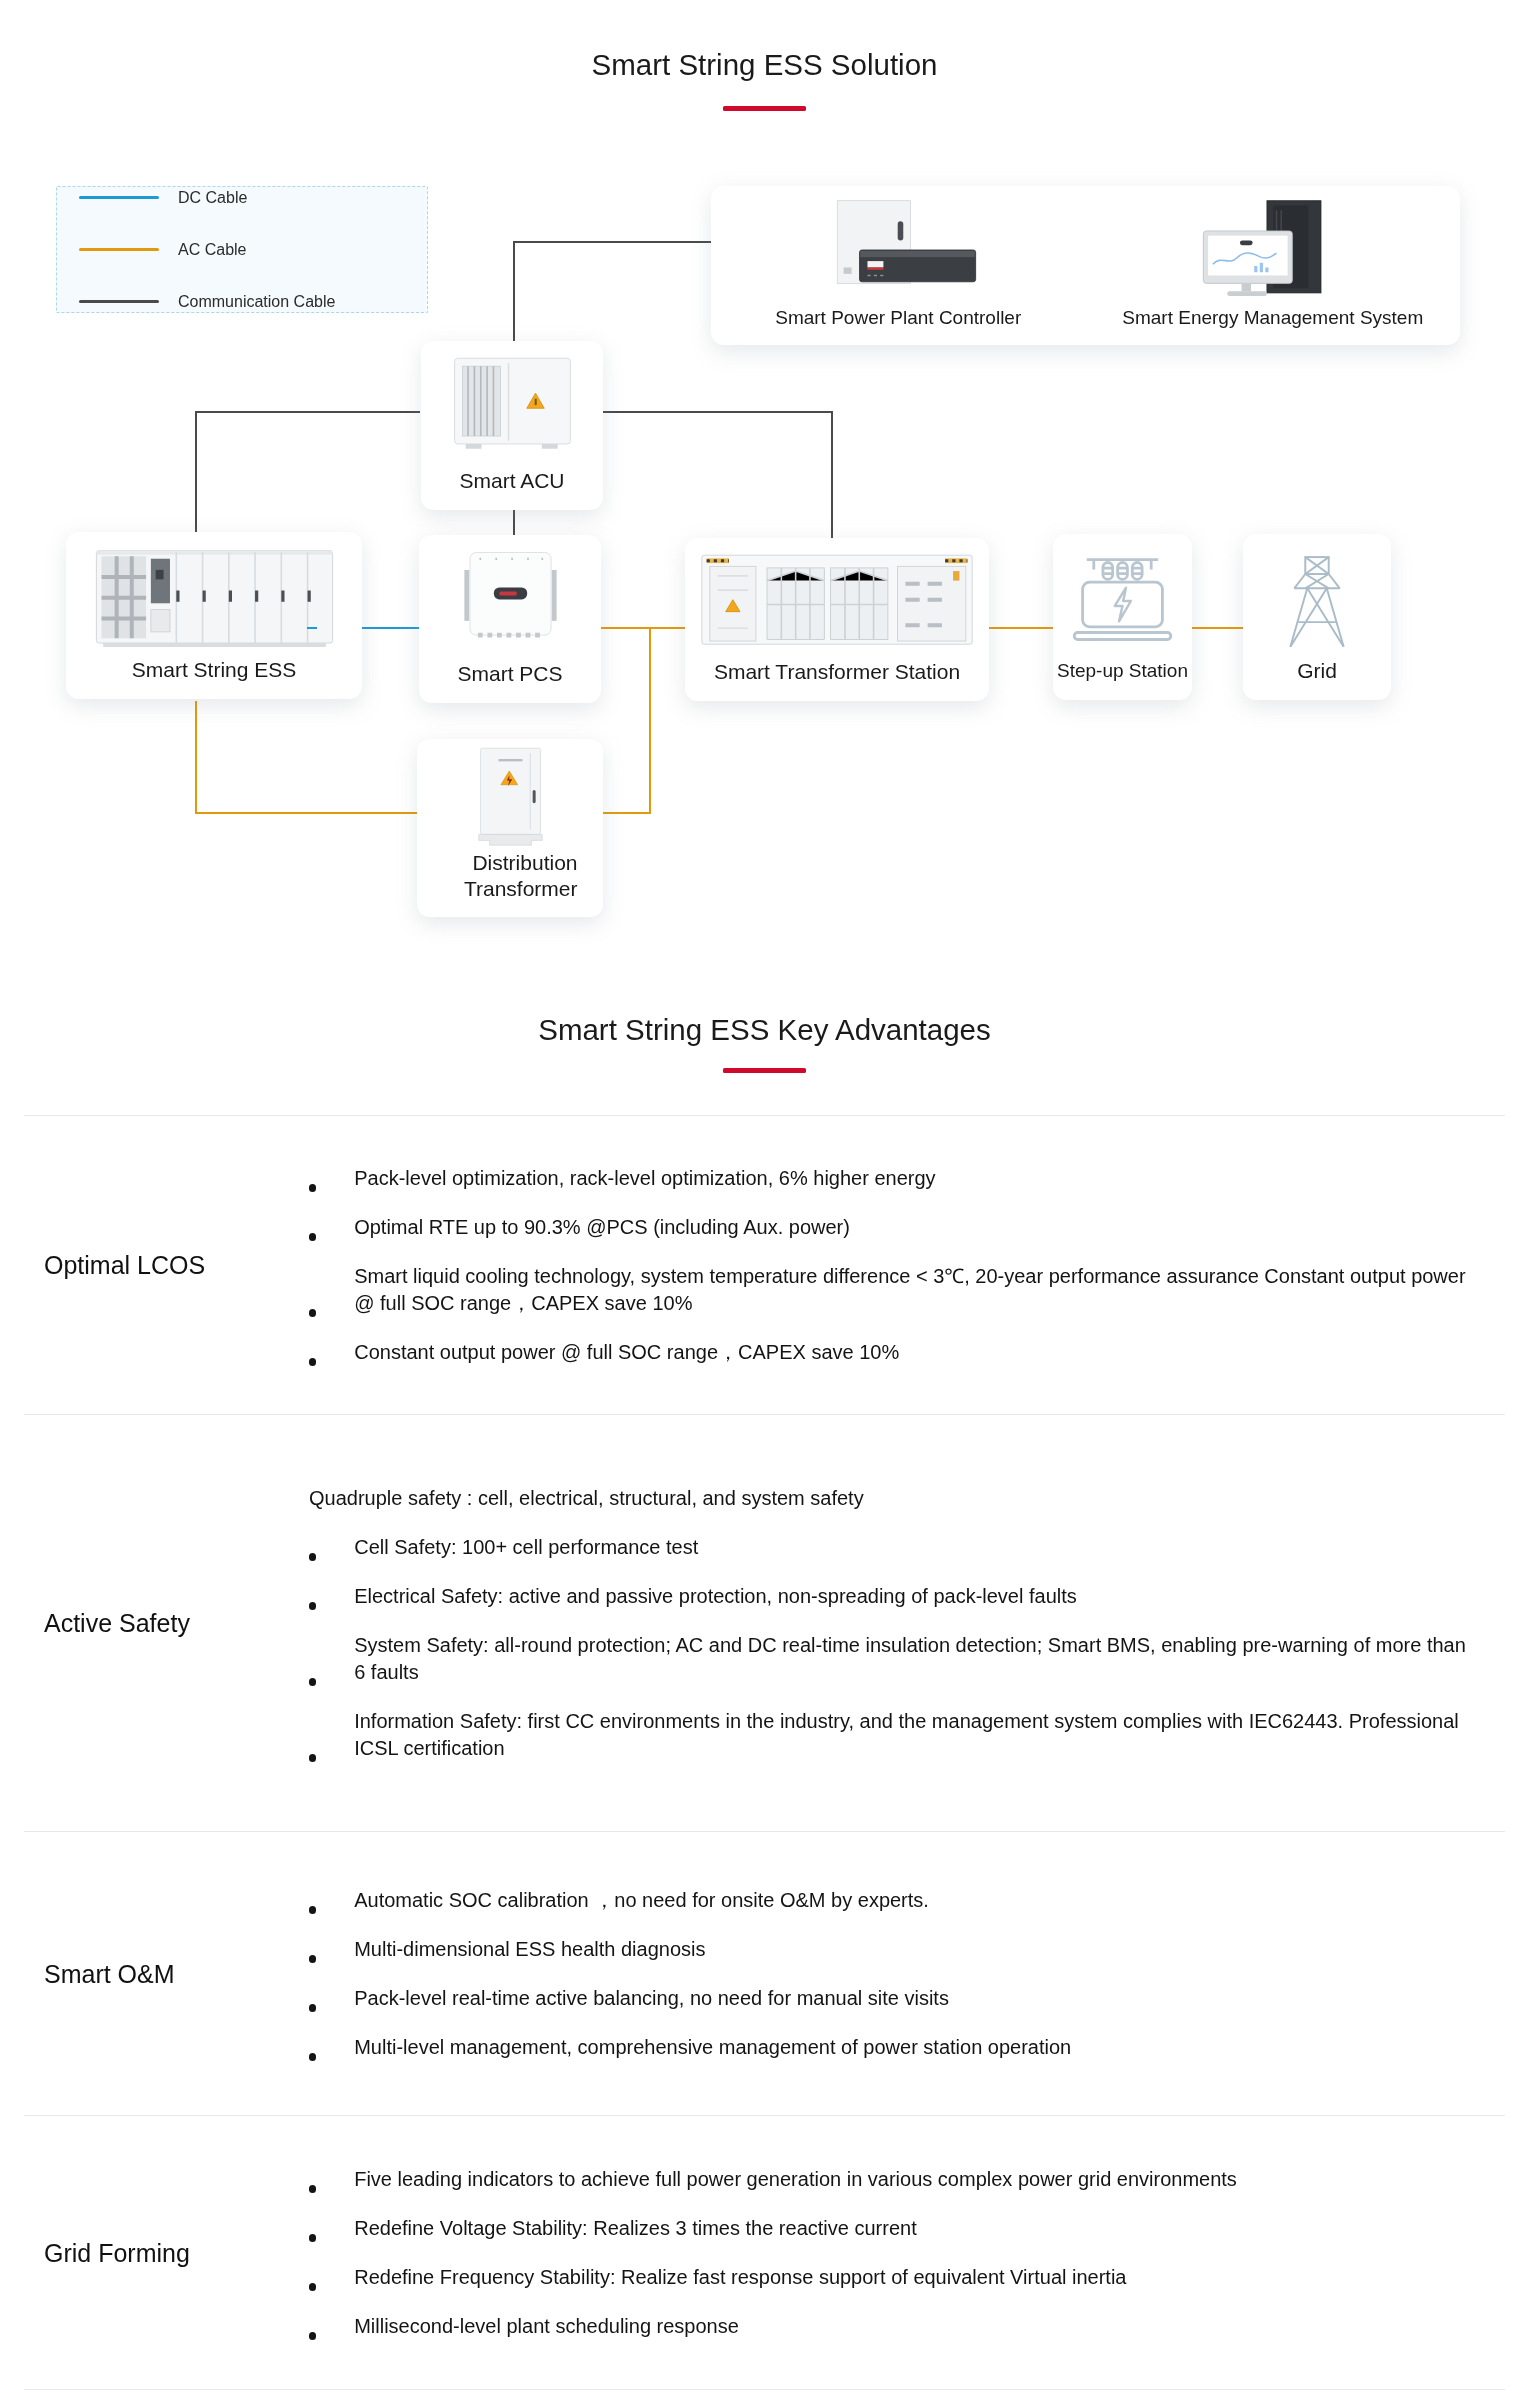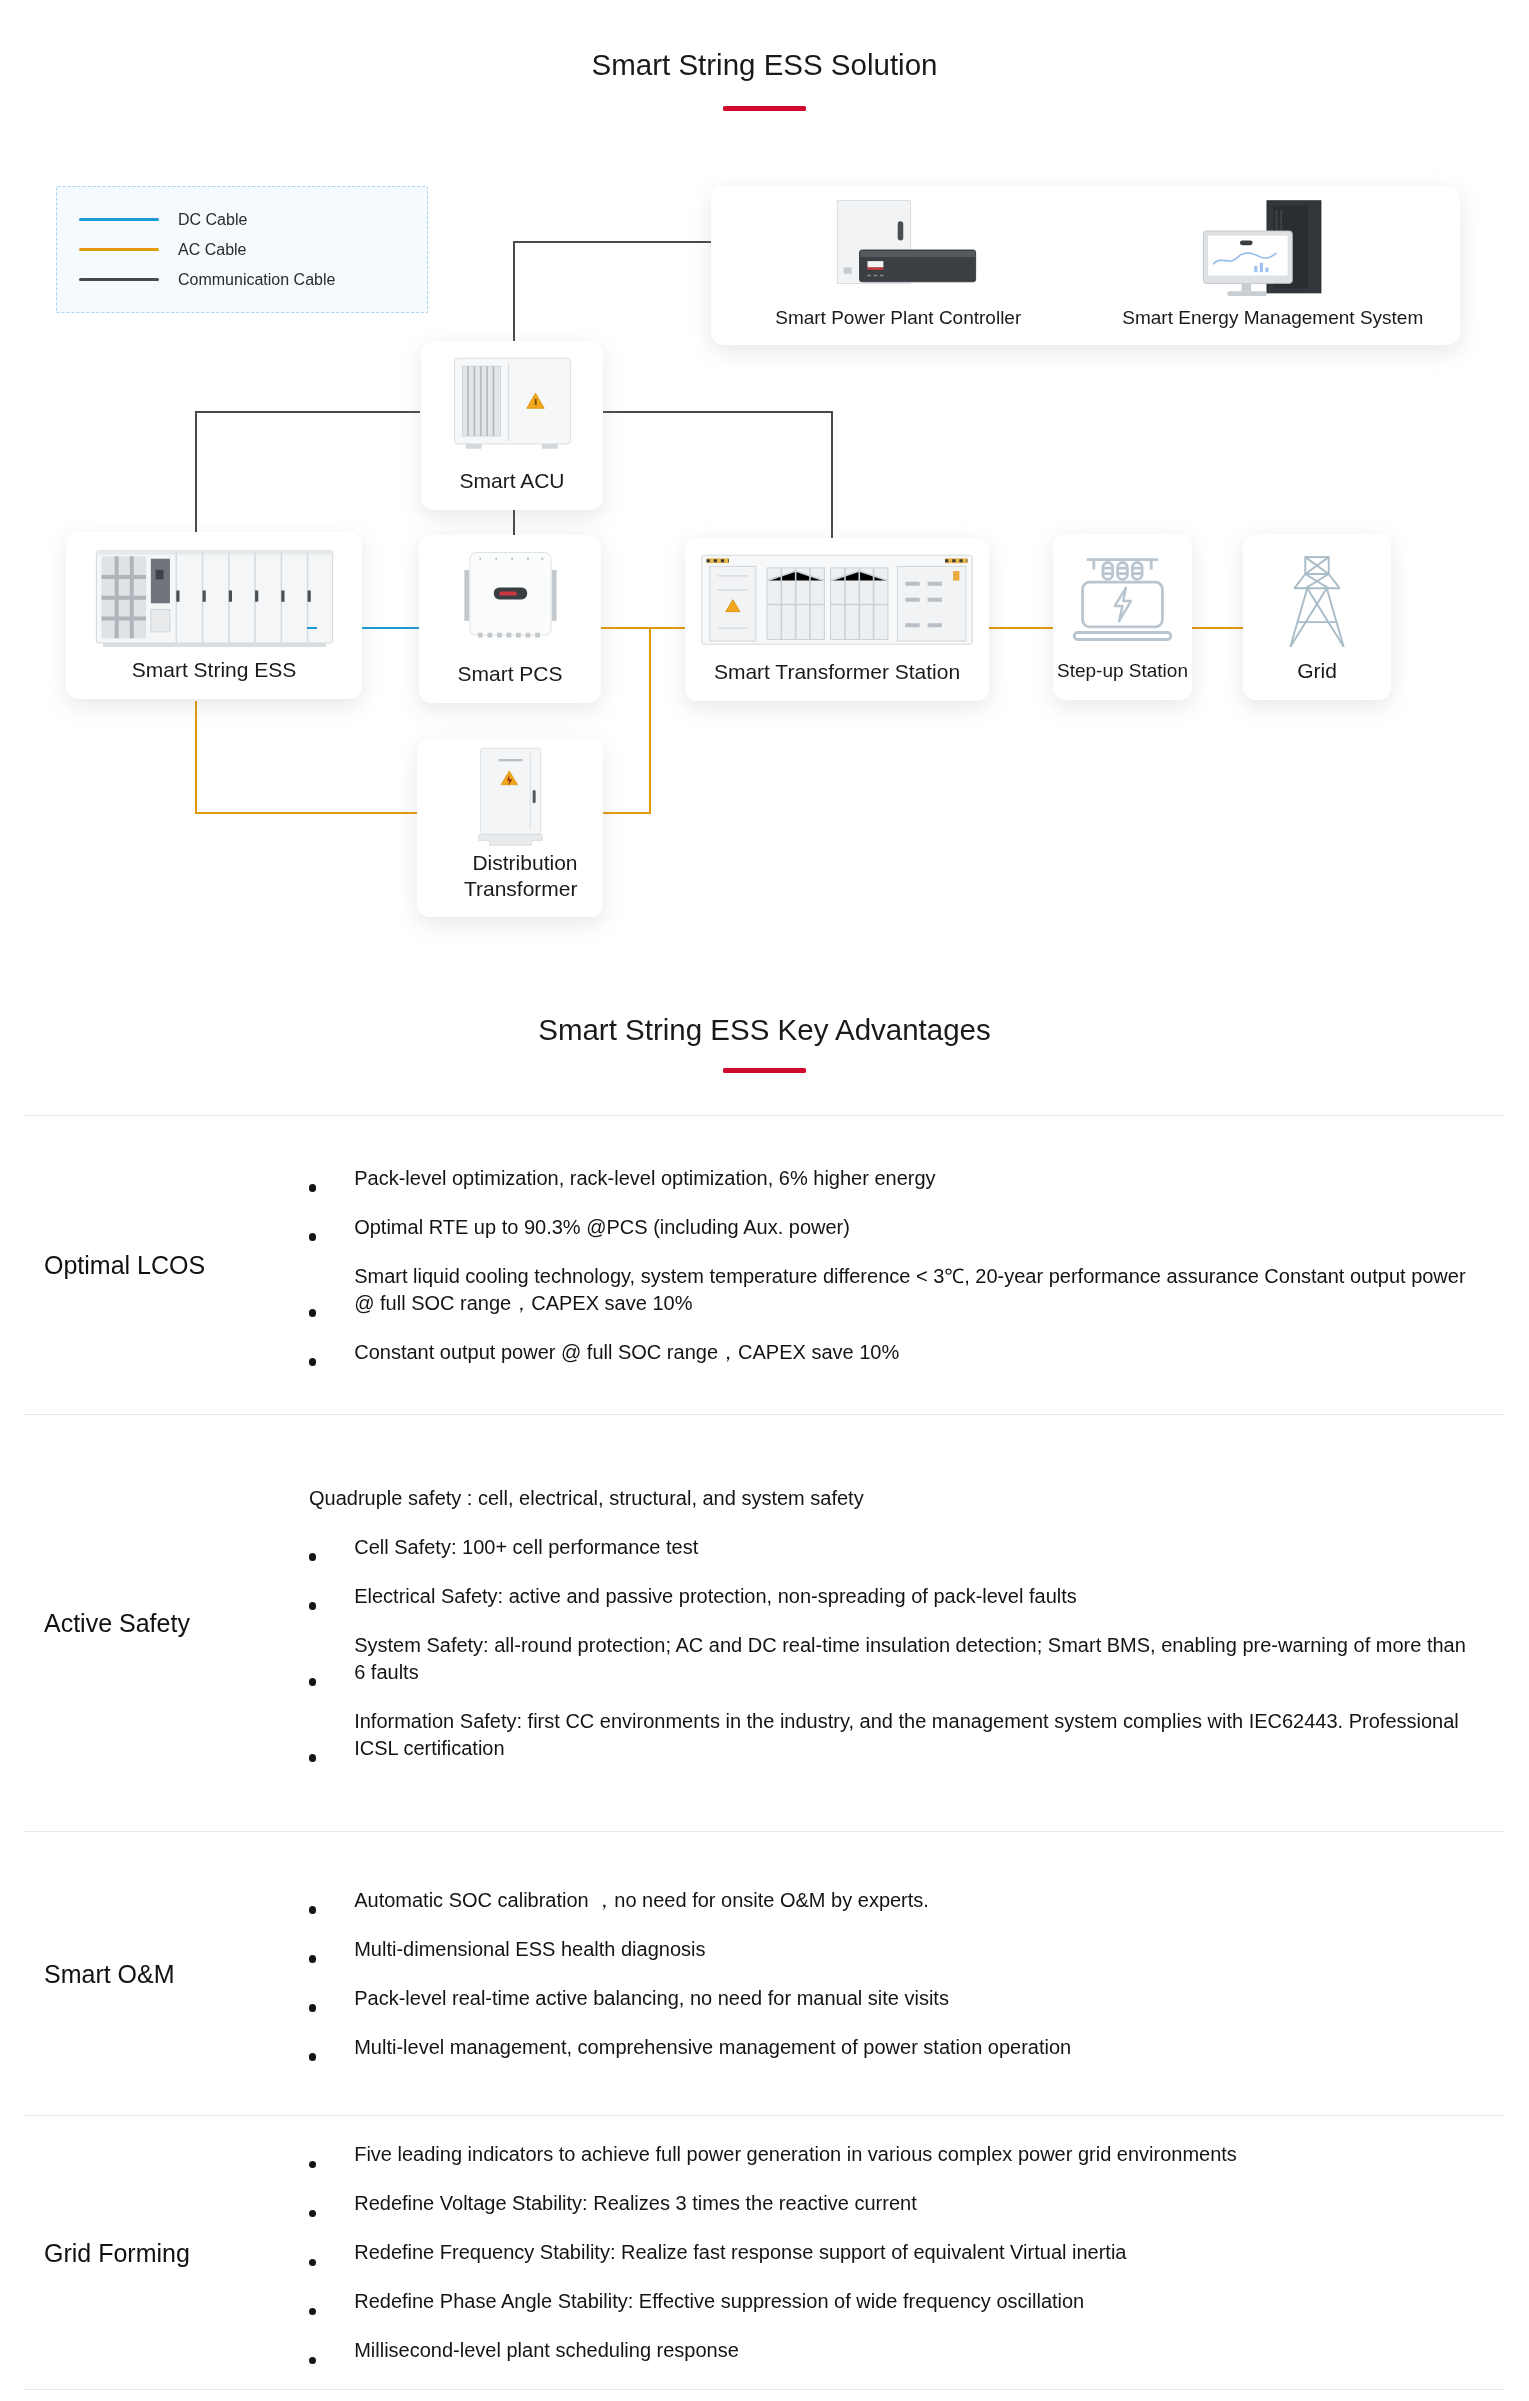--- a/index.html
+++ b/index.html
@@ -28,21 +28,21 @@
 
   .bigcard{position:absolute;background:#fff;border-radius:12.7px;box-shadow:0 6.4px 21px rgba(130,142,152,.20);
            display:flex;flex-direction:row;}
   .half{flex:1;display:flex;flex-direction:column;align-items:center;}
   .half .dev{margin-top:12.7px;}
   .half .card-label{font-size:19px;margin-bottom:14.3px;}
 
   
   .legend{position:absolute;left:56px;top:186px;width:372px;height:127px;background:#F4FAFE;
           border:1.6px dashed #A9D7F2;box-sizing:border-box;border-radius:1.6px;
-          display:flex;flex-direction:column;justify-content:center;gap:12px;padding-left:22px;}
+          display:flex;flex-direction:column;justify-content:center;gap:34px;padding-left:22px;}
   .lg-row{display:flex;align-items:center;}
   .lg-line{width:80px;height:3.2px;border-radius:1.6px;flex:none;}
   .lg-label{margin-left:19px;font-size:16px;color:#2b2b2b;}
 
   
   .adv{position:absolute;top:1115px;left:24px;right:24px;}
   .sec{position:relative;border-top:1.6px solid #E8E8E8;display:flex;flex-direction:column;justify-content:center;box-sizing:border-box;}
   .sec:last-child{border-bottom:1.6px solid #E8E8E8;}
   .s0{height:299px;} .s1{height:417px;} .s2{height:284px;} .s3{height:275px;}
   .sec-label{position:absolute;left:20px;top:50%;transform:translateY(-50%);font-size:25px;color:#111;}
@@ -325,24 +325,20 @@
           <li>
               <span class="dot"></span>
               <span class="btext">Redefine Voltage Stability: Realizes 3 times the reactive current</span>
             </li>
           <li>
               <span class="dot"></span>
               <span class="btext">Redefine Frequency Stability: Realize fast response support of equivalent Virtual inertia</span>
             </li>
           <li>
               <span class="dot"></span>
-              <span class="btext">Redefine Phase Angle Stability: Effective suppression of wide frequency oscillation</span>
-            </li>
-          <li>
-              <span class="dot"></span>
               <span class="btext">Millisecond-level plant scheduling response</span>
             </li>
         </ul>
       </div>
     </section>
 
   </div>
 </div>
 
 

